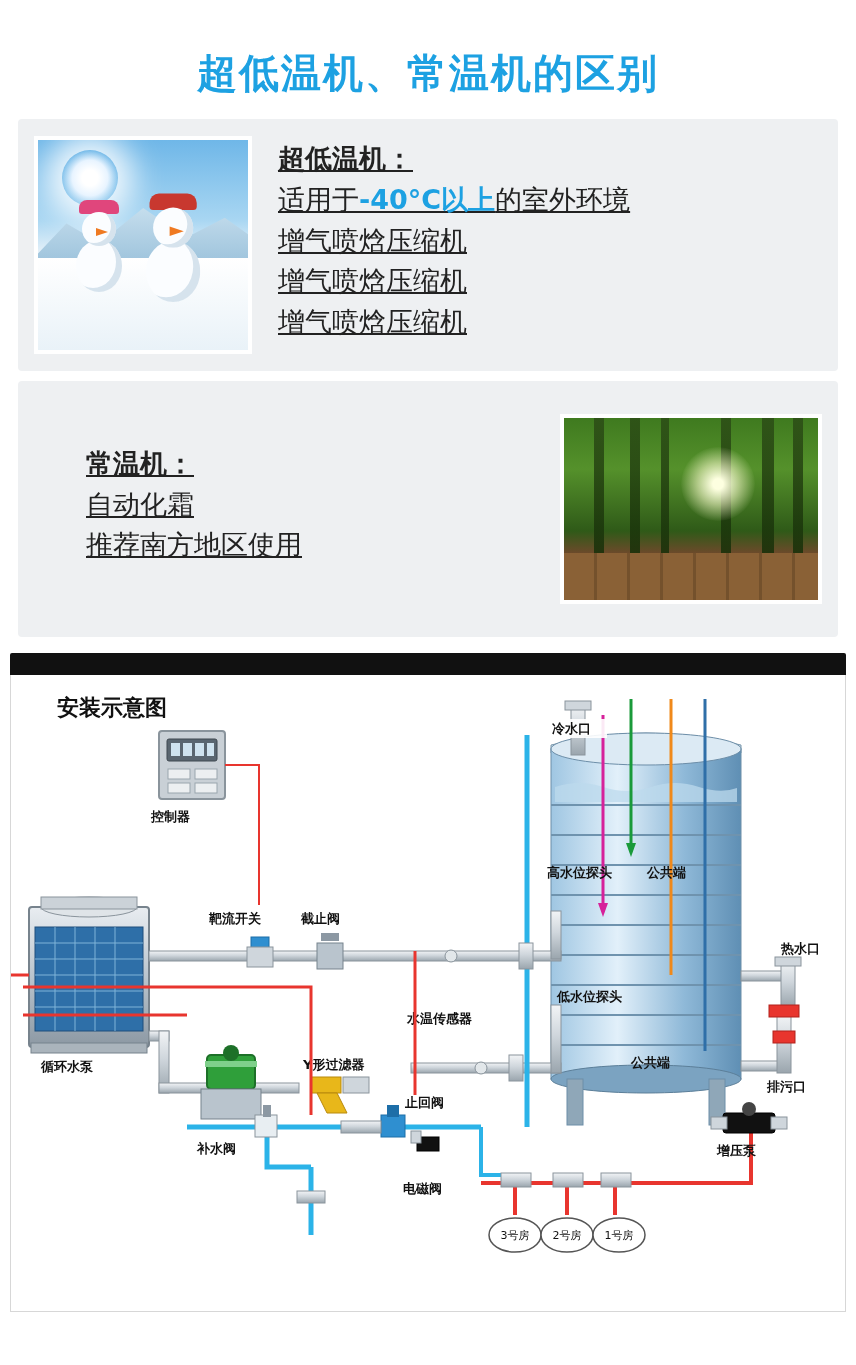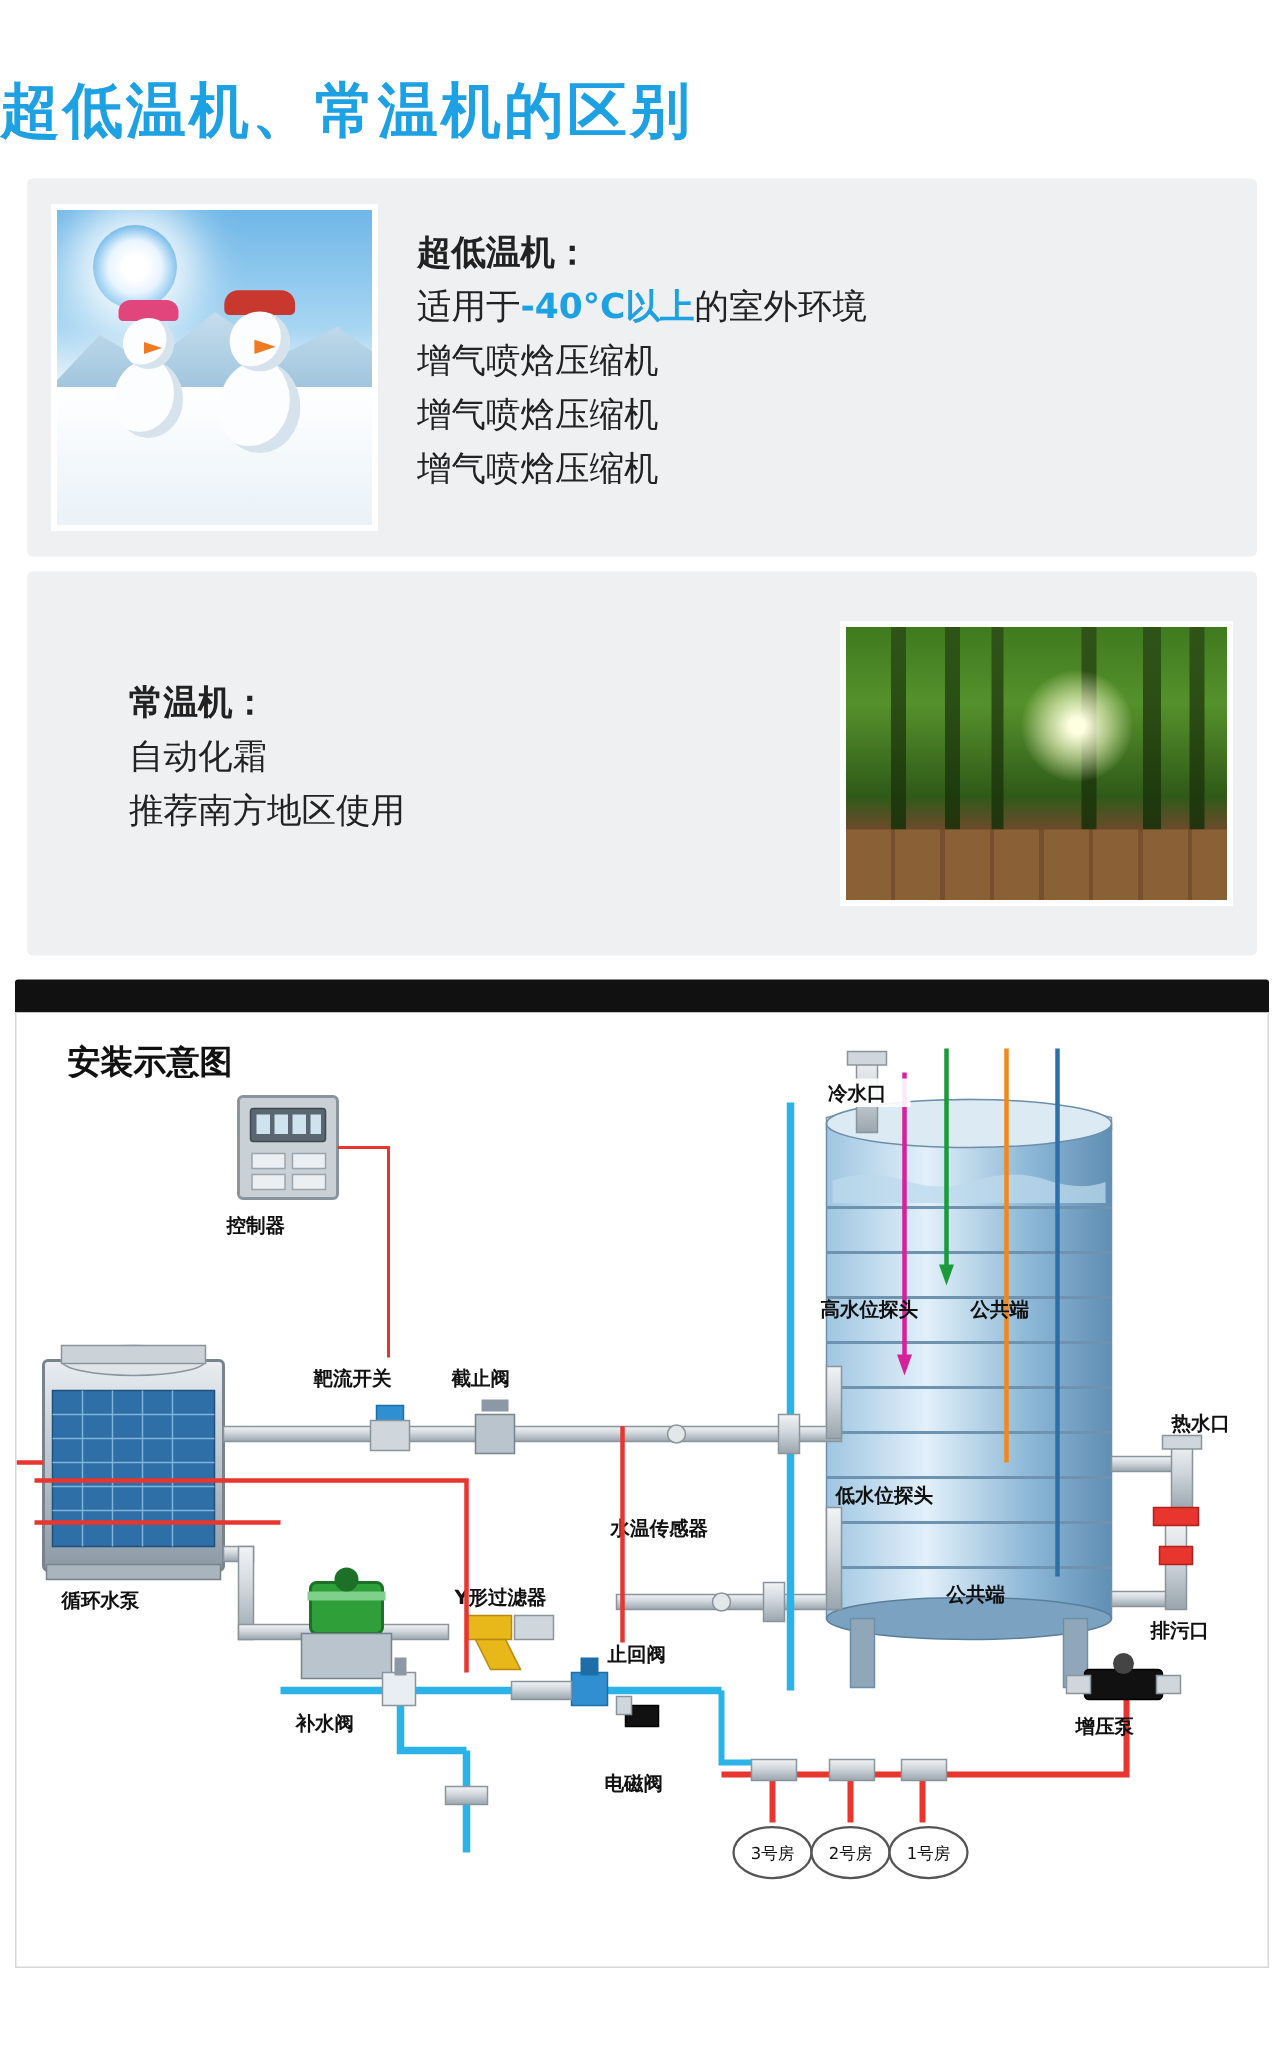--- a/index.html
+++ b/index.html
@@ -5,20 +5,21 @@
   html,body{margin:0;padding:0;}
   body{
     width:856px;height:1365px;
     background:#ffffff;
     font-family:"DejaVu Sans","Liberation Sans",sans-serif;
     overflow:hidden;
     position:relative;
   }
   
   .title{
+    text-align:center;
     color:#1da1e2;
     font-size:40px;
     font-weight:bold;
     letter-spacing:2px;
     padding-top:46px;
     padding-bottom:18px;
   }
   
   .cards{padding:0 18px;}
   .card{
@@ -63,32 +64,32 @@
   .photo.forest{
     width:262px;height:190px;
     background:linear-gradient(#3f7a1f 0%, #55912b 28%, #2f5a18 62%, #6b4a2a 74%, #8a6136 100%);
   }
   .forest .glow{position:absolute;left:46%;top:16%;width:74px;height:74px;border-radius:50%;
     background:radial-gradient(circle,#fdffe0 10%,rgba(255,255,210,.55) 40%,rgba(255,255,200,0) 72%);}
   .forest .trunk{position:absolute;top:0;width:10px;height:74%;background:linear-gradient(#2c4d16,#173009);opacity:.85;}
   .forest .planks{position:absolute;left:0;right:0;bottom:0;height:26%;
     background:repeating-linear-gradient(90deg,#8a6136 0 30px,#74512c 30px 33px);}
   .txt{padding-left:26px;}
-  .txt p{margin:0 0 8px 0;font-size:23px;color:#222;line-height:1.22;}
+  .txt p{margin:0 0 8px 0;font-size:27px;color:#222;line-height:1.22;text-decoration:underline;}
   .txt p.head{font-weight:bold;}
   .txt .hl{color:#1da1e2;font-weight:bold;}
   .card.two .txt{padding-left:52px;}
   
   .diagram-wrap{margin-top:16px;padding:0 10px 10px;}
   .blackbar{height:22px;background:#111;border-radius:2px 2px 0 0;}
   .panel{
     border:1px solid #d7d7d7;border-top:none;
     background:#ffffff;height:636px;position:relative;overflow:hidden;
   }
-  .panel-title{position:absolute;left:34px;top:18px;font-size:22px;font-weight:bold;color:#111;}
+  .panel-title{position:absolute;left:46px;top:18px;font-size:22px;font-weight:bold;color:#111;}
   svg.scene{position:absolute;left:0;top:0;}
   .lbl-b{font-size:13px;font-weight:bold;fill:#111;font-family:"DejaVu Sans","Liberation Sans",sans-serif;}
   .roomlbl{font-size:11px;fill:#111;font-family:"DejaVu Sans","Liberation Sans",sans-serif;}
 </style>
 </head>
 <body>
 
 <div class="title">超低温机、常温机的区别</div>
 
 <div class="cards">

